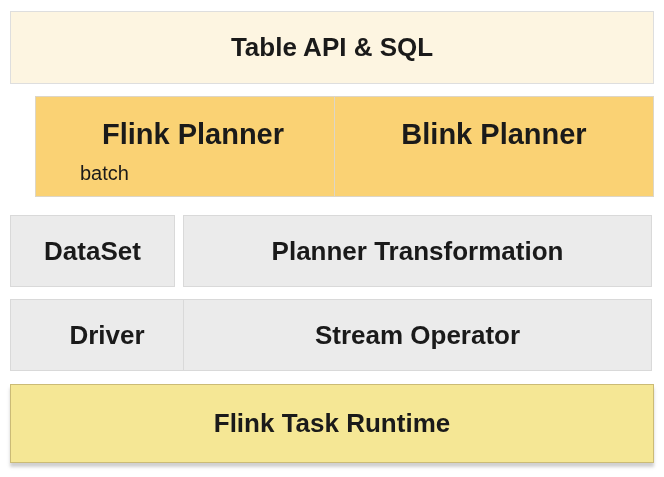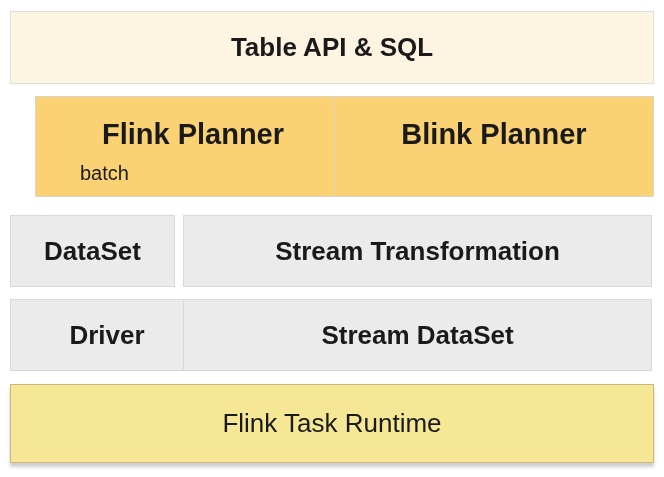--- a/index.html
+++ b/index.html
@@ -77,21 +77,21 @@
   .box-driver                { left: 10px;  top: 299px; width: 194px; height: 72px; }
   .box-stream-operator       { left: 183px; top: 299px; width: 469px; height: 72px; }
 
   
   .box-task-runtime {
     left: 10px; top: 384px; width: 644px; height: 79px;
     background: #f5e795;
     border: 1px solid #cbbb76;
     box-shadow: 0 4px 3px rgba(150,150,150,0.45);
     font-size: 26px;
-    font-weight: 400;
+    font-weight: 700;
   }
 </style>
 </head>
 <body>
 
 <div class="canvas">
 
   <div class="box box-table-api">
     <span class="label">Table API &amp; SQL</span>
   </div>
@@ -105,28 +105,28 @@
 
   <div class="box planner box-blink-planner">
     <div class="planner-title">Blink Planner</div>
   </div>
 
   <div class="box gray box-dataset">
     <span class="label">DataSet</span>
   </div>
 
   <div class="box gray box-stream-transformation">
-    <span class="label">Stream Transformation</span>
+    <span class="label">Planner Transformation</span>
   </div>
 
   <div class="box gray box-driver">
     <span class="label">Driver</span>
   </div>
 
   <div class="box gray box-stream-operator">
-    <span class="label">Stream DataSet</span>
+    <span class="label">Stream Operator</span>
   </div>
 
   <div class="box box-task-runtime">
     <span class="label">Flink Task Runtime</span>
   </div>
 
 </div>
 
 </body></html>

